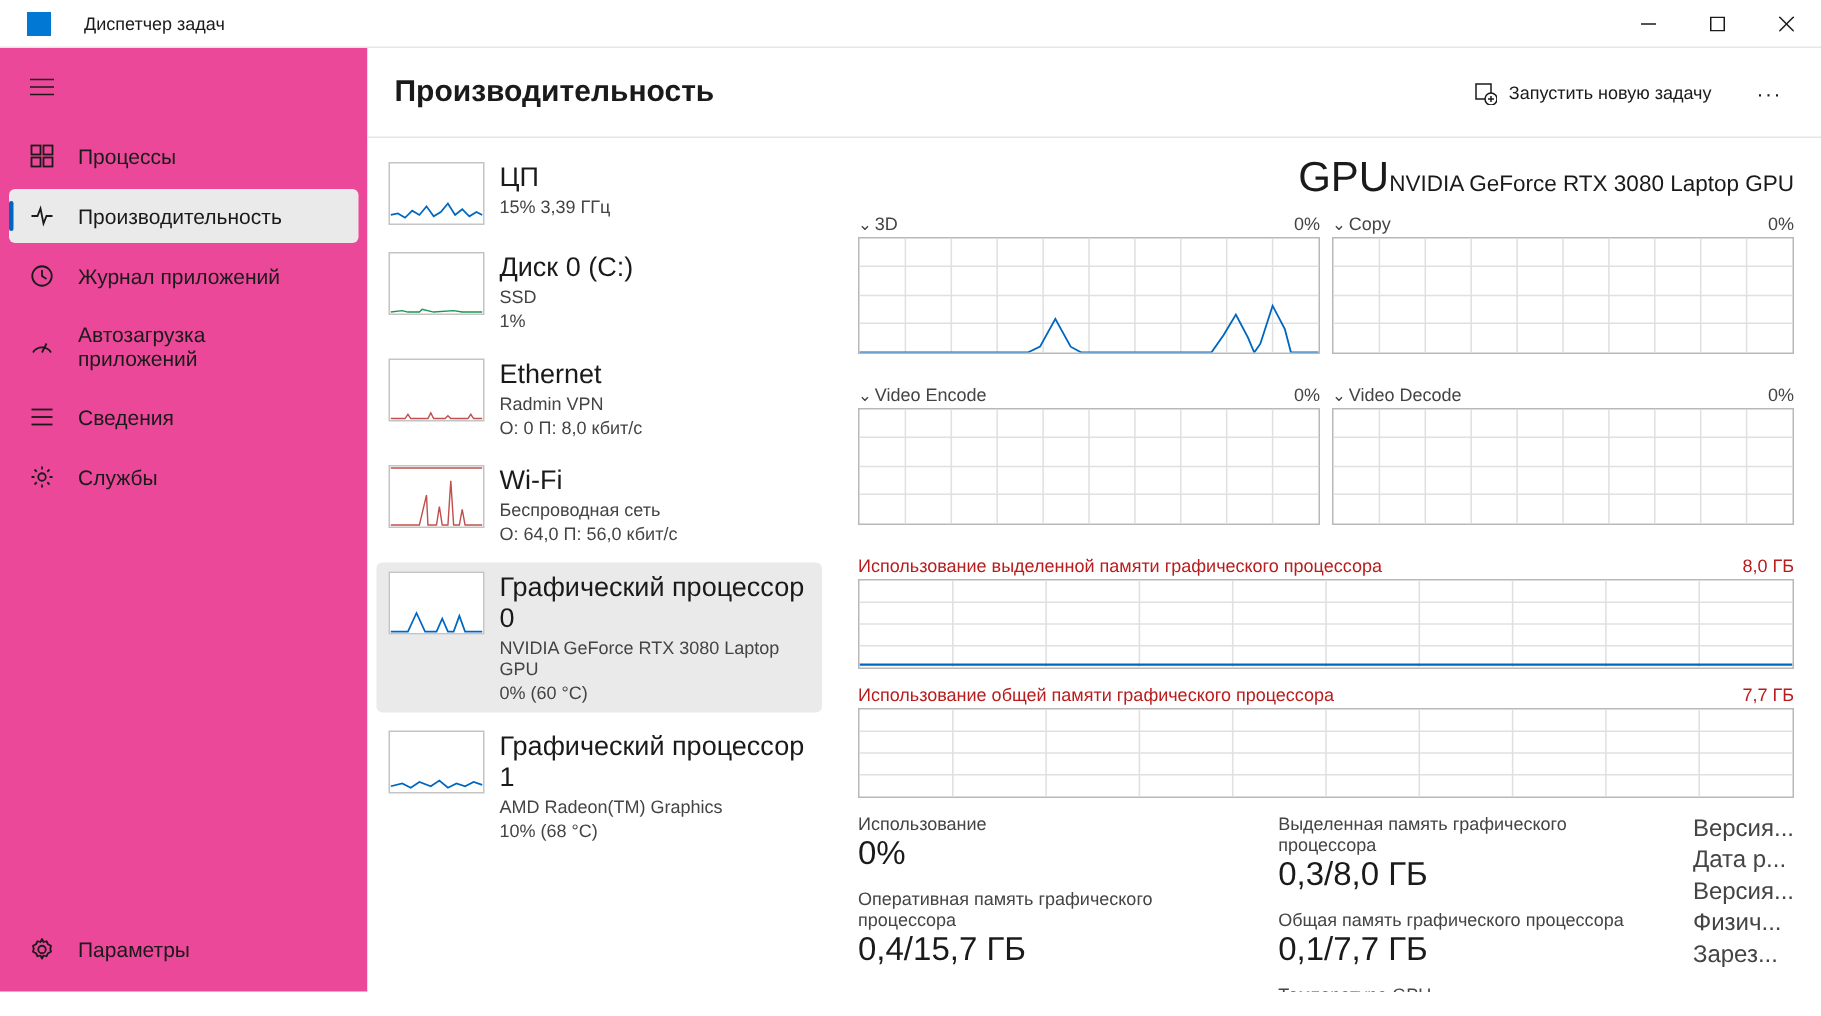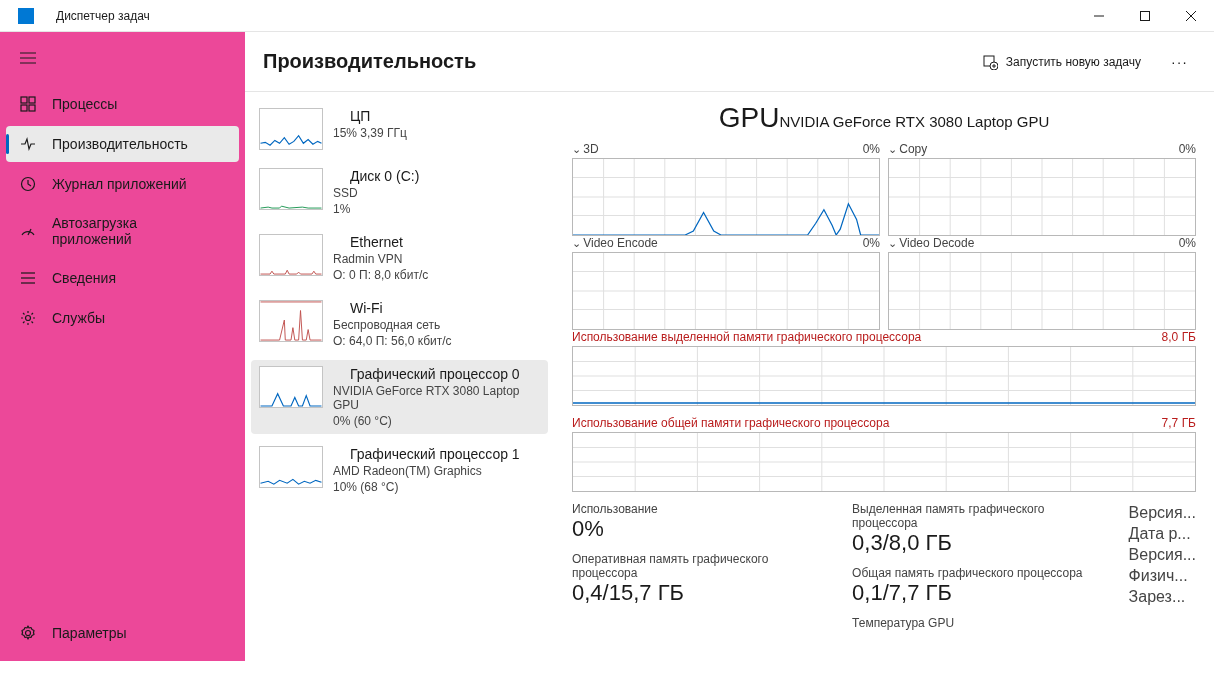--- a/index.html
+++ b/index.html
@@ -33,29 +33,29 @@
 .more-btn { margin-left: 8px; padding: 6px 10px; border-radius: 4px; font-size: 14px; letter-spacing: 1px; }
 
 .content-body { display: flex; flex: 1; overflow: hidden; }
 
 .res-list { width: 309px; padding: 10px 6px; overflow-y: auto; }
 .res-item { display: flex; padding: 6px 8px; border-radius: 4px; margin-bottom: 6px; cursor: default; }
 .res-item.selected { background: #eaeaea; }
 .res-thumb { width: 64px; height: 42px; border: 1px solid #c4c4c4; background: #fff; margin-right: 10px; position: relative; overflow: hidden; flex-shrink: 0; }
 .res-thumb svg { width: 100%; height: 100%; }
 .res-info { display: flex; flex-direction: column; gap: 2px; }
-.res-title { font-size: 14px; font-weight: 400; margin-left: 17px; }
+.res-title { font-size: 18px; font-weight: 400; }
 .res-sub { font-size: 12px; color: #444; }
 
 .detail { flex: 1; padding: 10px 18px 0 18px; overflow-y: auto; overflow-x: hidden; }
-.detail-head { display: flex; align-items: baseline; justify-content: center; margin-bottom: 8px; }
+.detail-head { display: flex; align-items: baseline; justify-content: flex-end; margin-bottom: 8px; }
 .detail-head .big { font-size: 28px; font-weight: 400; }
 .detail-head .gpu-name { font-size: 15px; }
 
-.graph-row { display: flex; gap: 8px; margin-bottom: 0; }
+.graph-row { display: flex; gap: 8px; margin-bottom: 20px; }
 .graph-cell { flex: 1; }
 .graph-label { display: flex; justify-content: space-between; font-size: 12px; color: #444; margin-bottom: 2px; }
 .graph-label .chev::before { content: '⌄'; margin-right: 2px; font-size: 11px; }
 .graph-box { border: 1px solid #b8b8b8; height: 78px; position: relative; background: #fff; }
 .graph-box svg { width: 100%; height: 100%; }
 .graph-grid line { stroke: #e0e0e0; stroke-width: 1; }
 .graph-activity { stroke: #0067c0; stroke-width: 1.2; fill: none; }
 
 .wide-label { display: flex; justify-content: space-between; font-size: 12px; color: #b91c1c; margin-bottom: 2px; }
 .wide-graph { border: 1px solid #b8b8b8; height: 60px; margin-bottom: 10px; position: relative; }

